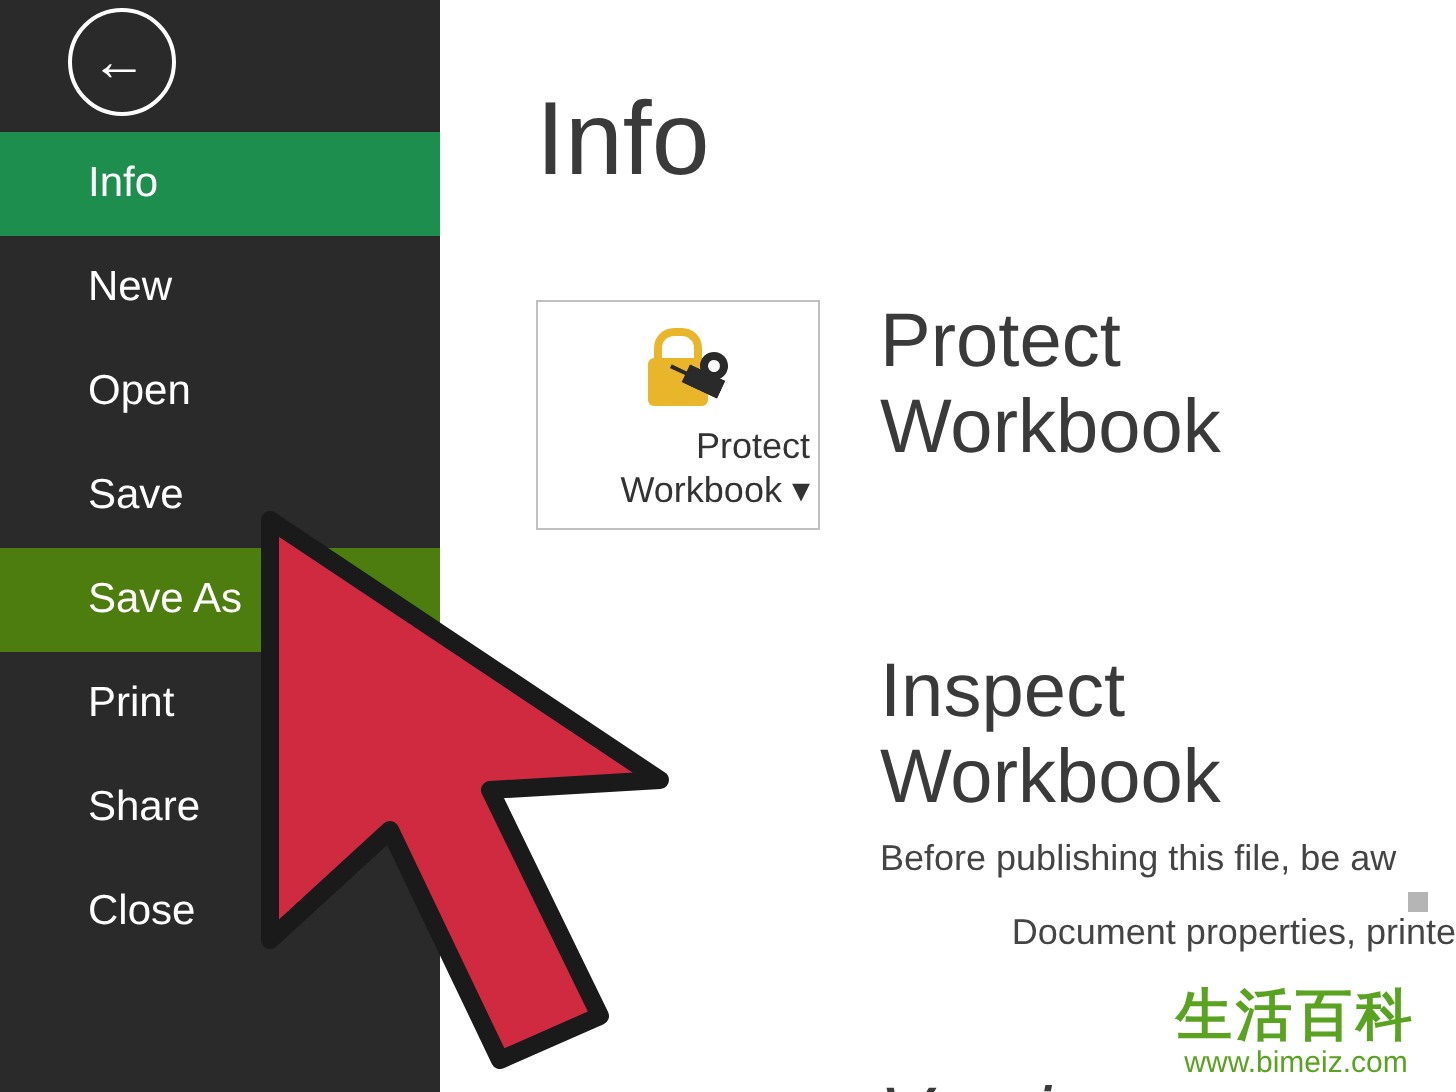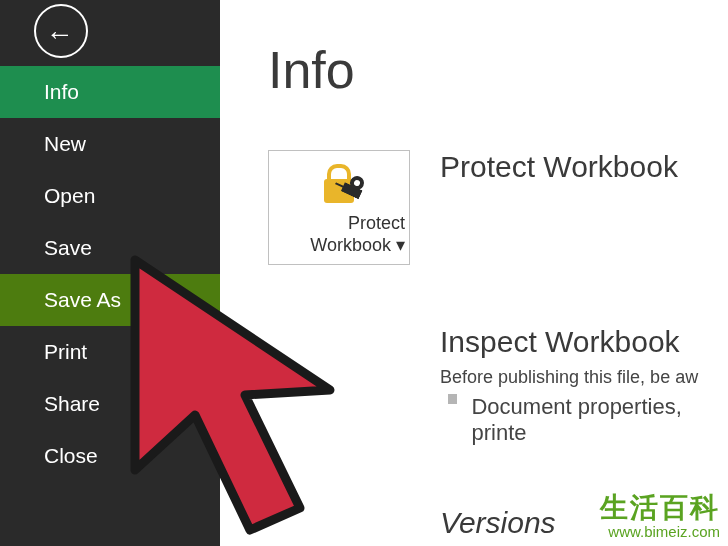--- a/index.html
+++ b/index.html
@@ -141,59 +141,60 @@
   .btn-label {
     font-size: 18px;
     color: #333;
     margin-top: 6px;
     line-height: 1.2;
   }
   .section-text {
     flex: 1;
   }
   .section-heading {
-    font-size: 30px;
+    font-size: 38px;
     color: #3a3a3a;
     font-weight: 400;
     margin: 0 0 8px 0;
   }
   .section-desc {
     font-size: 18px;
     color: #444;
     margin: 0 0 6px 0;
   }
   .bullet-row {
     display: flex;
-    align-items: flex-start;
-    font-size: 22px;
+    align-items: flex-end;
+    font-size: 18px;
     color: #444;
     margin-left: 8px;
+    flex-direction: column;
   }
   .bullet-square {
     width: 10px;
     height: 10px;
     background: #b5b5b5;
     margin-right: 14px;
   }
   .cursor-overlay {
     position: absolute;
     top: 240px;
     left: 115px;
     pointer-events: none;
     z-index: 100;
   }
   .cursor-overlay svg {
     width: 320px;
     height: 320px;
   }
   .watermark {
     position: absolute;
-    right: 8px;
+    right: 20px;
     bottom: 6px;
-    text-align: right;
+    text-align: center;
     z-index: 200;
     pointer-events: none;
   }
   .wm-main {
     font-size: 28px;
     font-weight: 700;
     color: #5aa321;
     text-shadow: 1px 1px 0 #fff;
     letter-spacing: 2px;
   }

